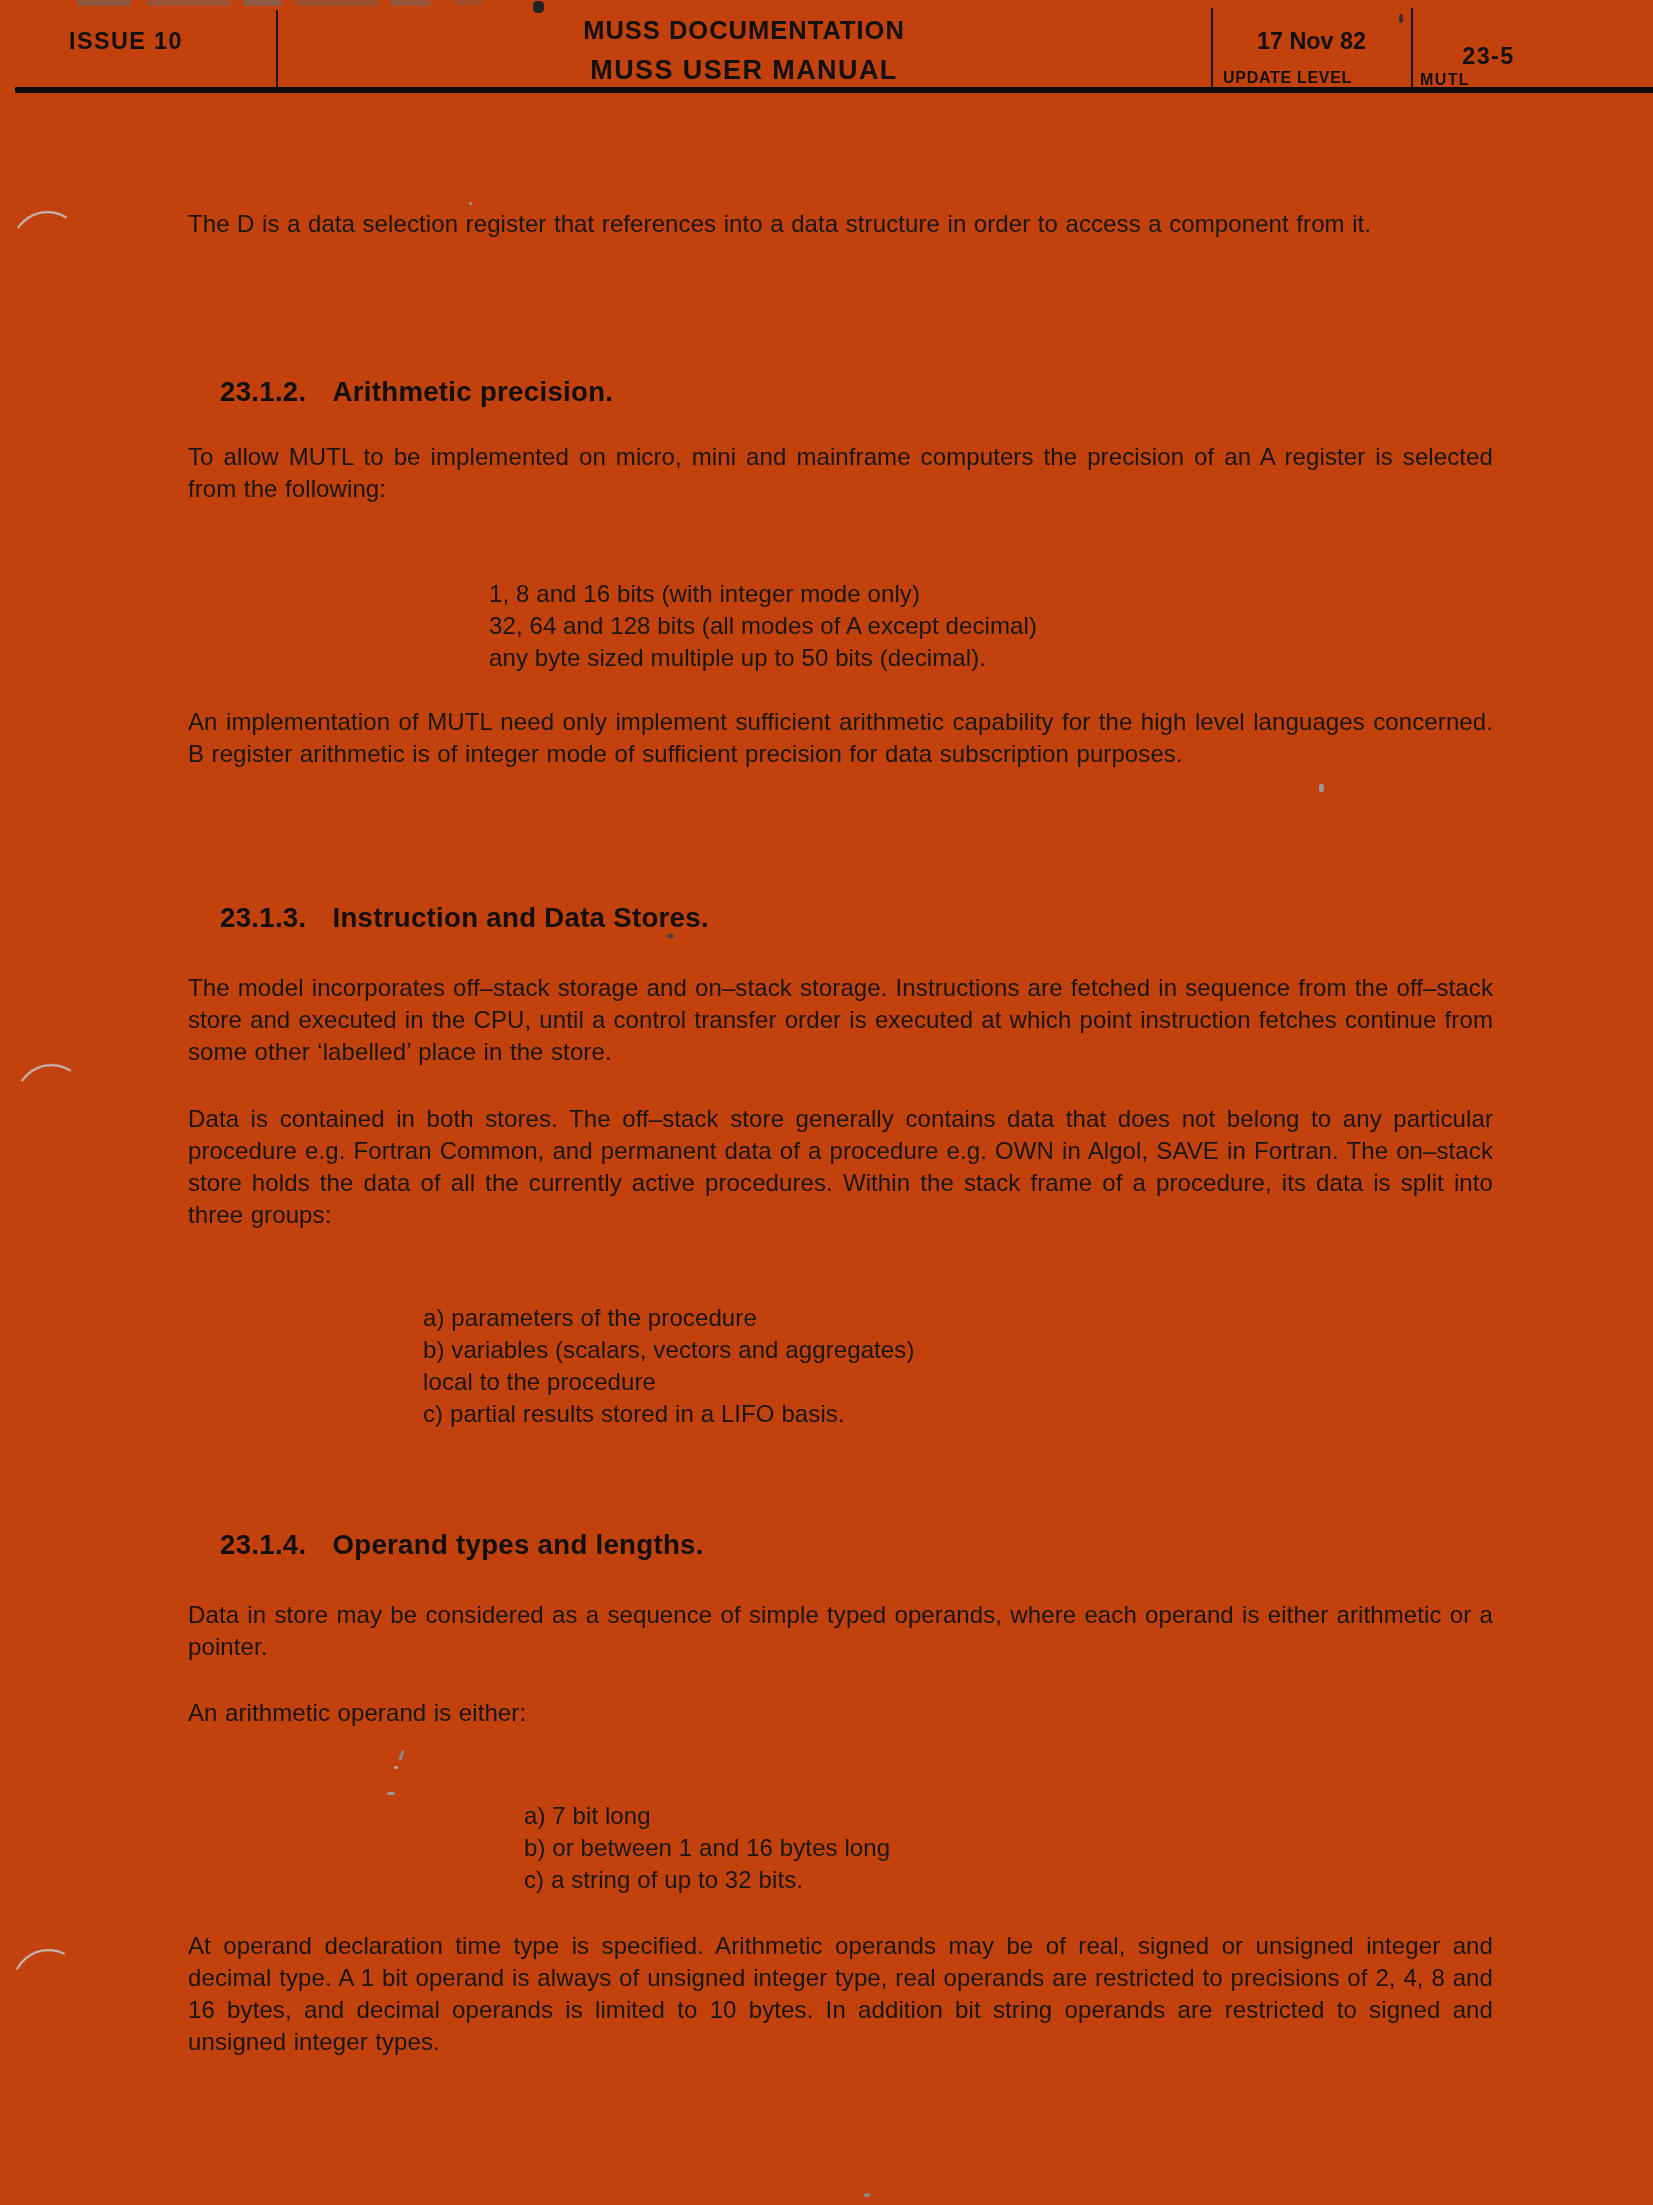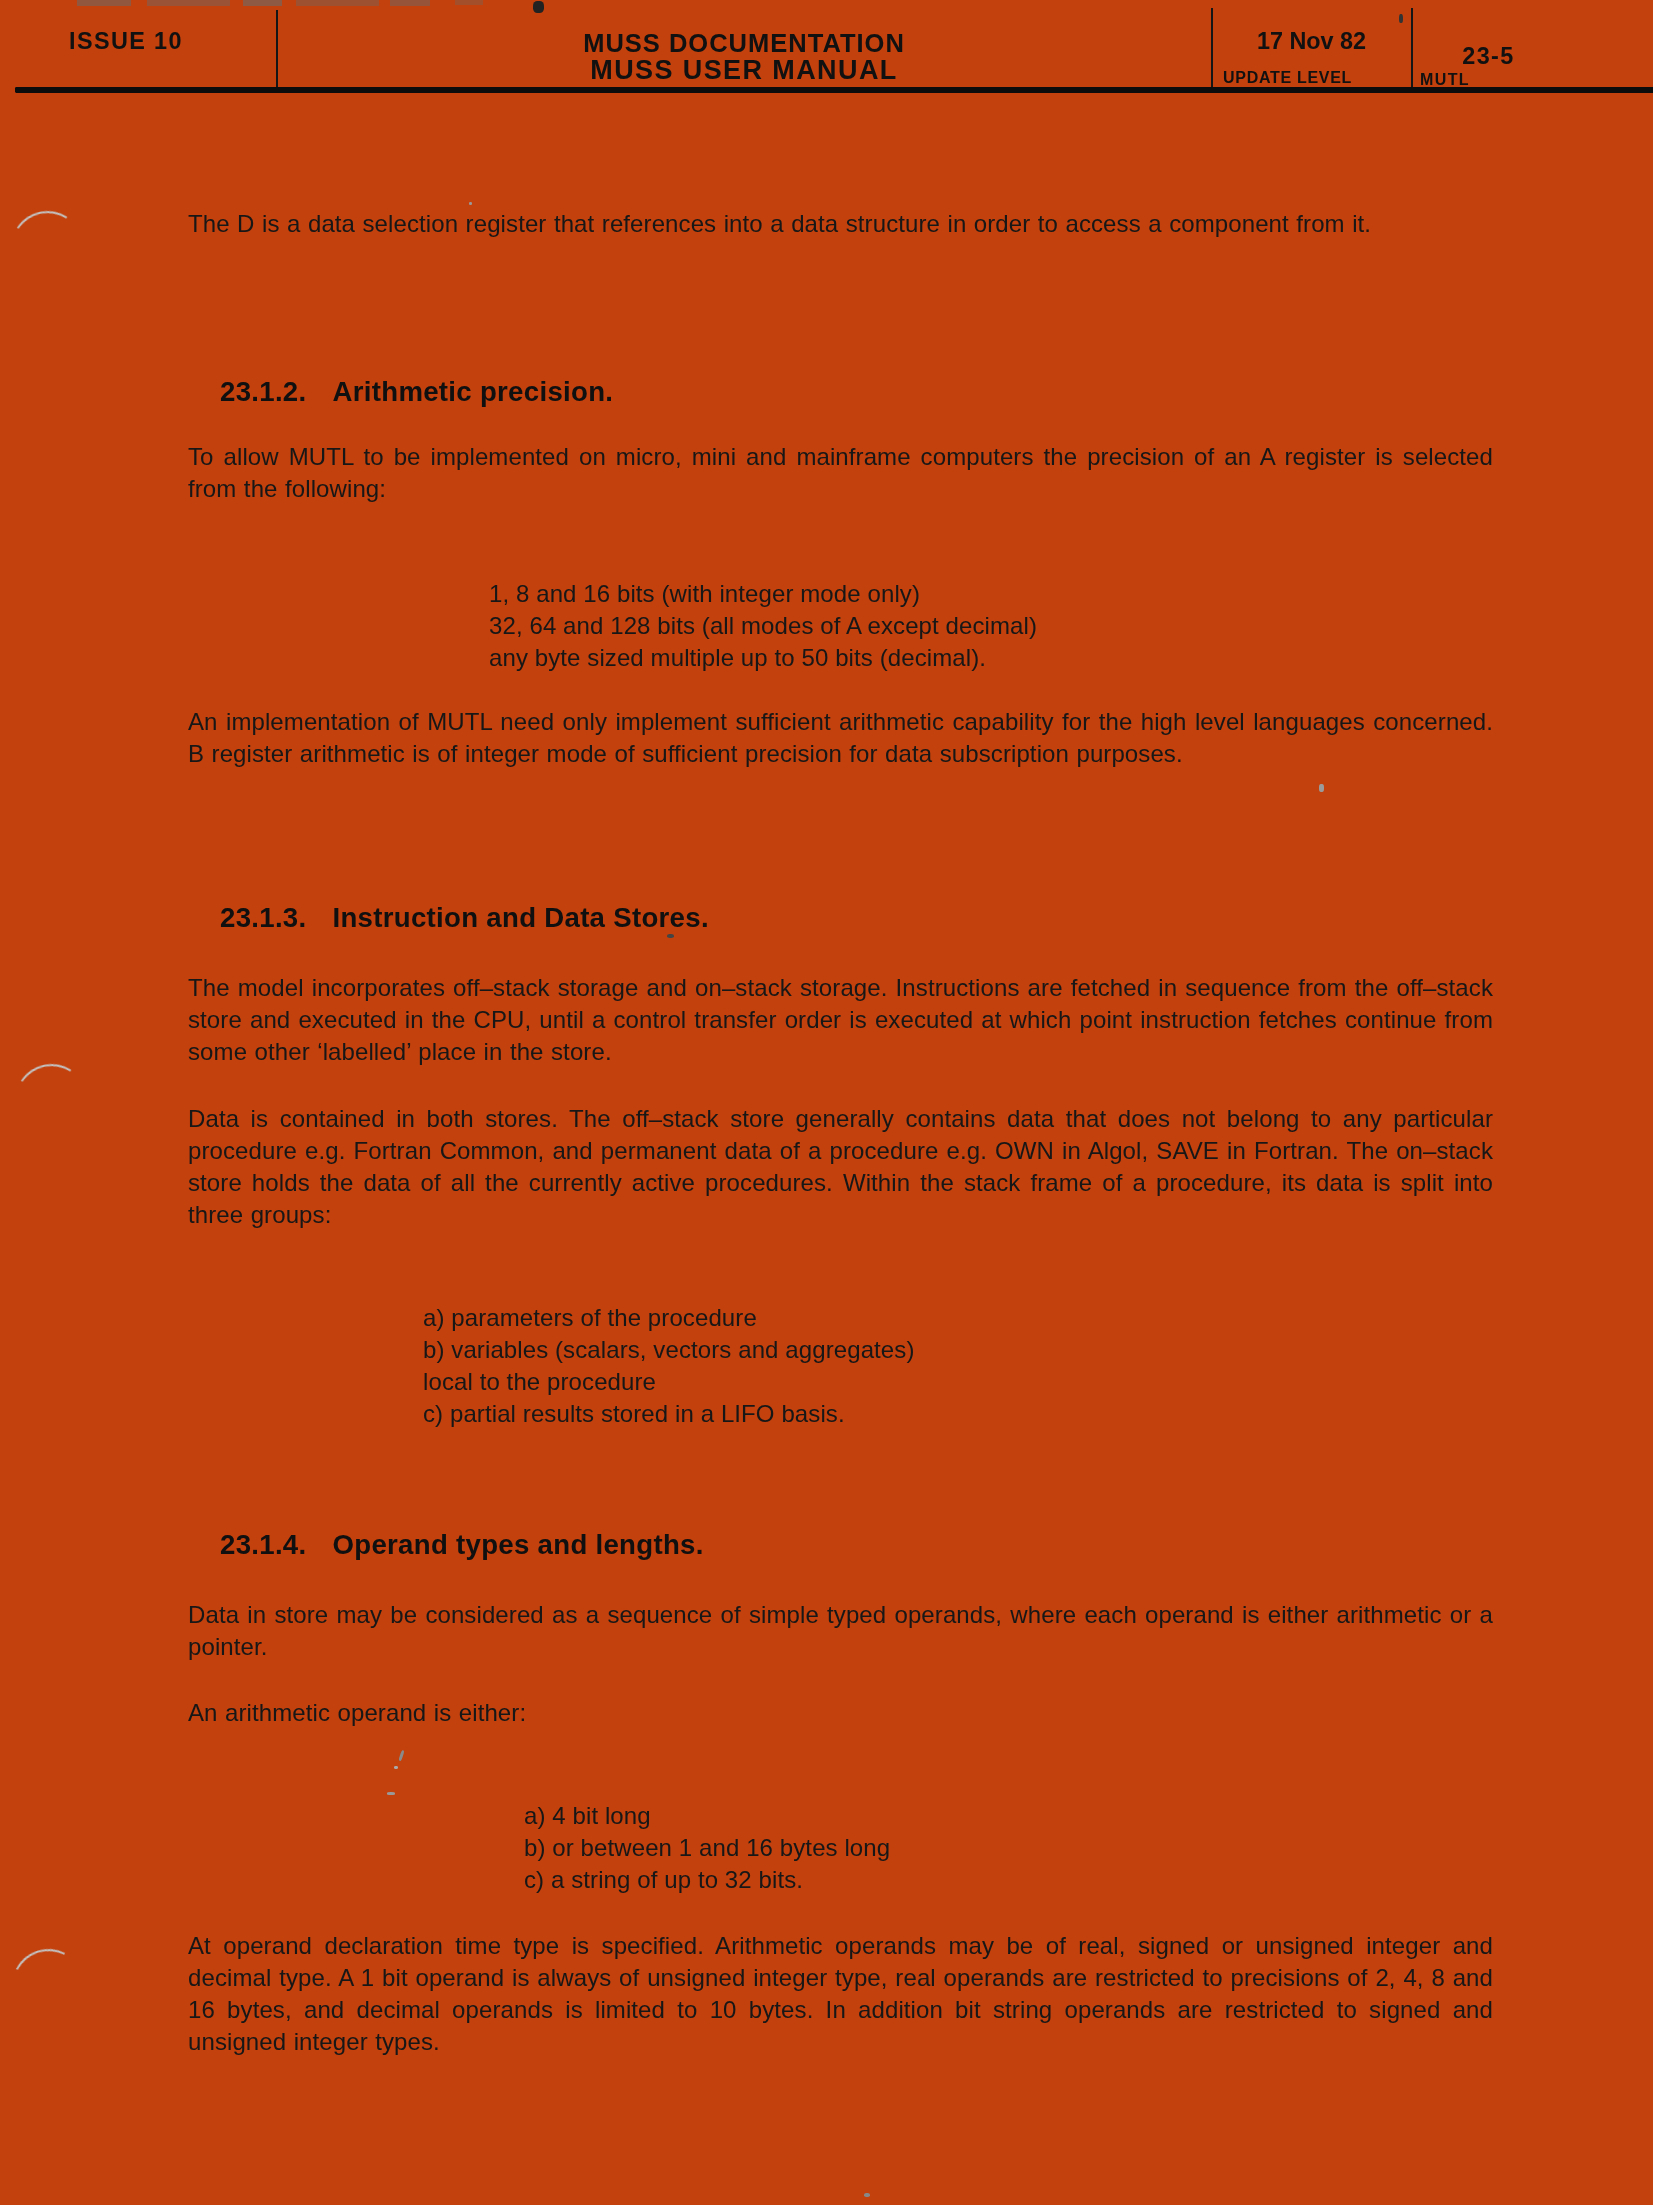--- a/index.html
+++ b/index.html
@@ -11,21 +11,21 @@
     color:#1a1a1a;
     overflow:hidden;
   }
   
   .hdr-rule{position:absolute;left:15px;right:0;top:87px;height:6.2px;background:#0c0c0c;border-radius:1.4px;}
   .vline{position:absolute;width:2.1px;background:#161616;}
   .v1{left:276px;top:9.6px;height:79px;}
   .v2{left:1211px;top:8.3px;height:80px;}
   .v3{left:1411px;top:8.3px;height:80px;}
   .issue{position:absolute;left:69px;top:27.6px;font-size:23.4px;font-weight:bold;letter-spacing:1.4px;color:#111;}
-  .doc-title{position:absolute;left:277px;width:934px;top:29px;text-align:center;font-weight:bold;font-size:25.5px;letter-spacing:1px;color:#111;}
+  .doc-title{position:absolute;left:277px;width:934px;top:16px;text-align:center;font-weight:bold;font-size:25.5px;letter-spacing:1px;color:#111;}
   .doc-subtitle{position:absolute;left:277px;width:934px;top:55px;text-align:center;font-weight:bold;font-size:27px;letter-spacing:1.4px;color:#111;}
   .upd-date{position:absolute;left:1211px;width:201px;top:27.6px;text-align:center;font-size:23.4px;font-weight:bold;color:#111;}
   .upd-label{position:absolute;left:1223px;top:69px;font-size:16px;font-weight:bold;letter-spacing:0.7px;color:#111;}
   .page-num{position:absolute;left:1411px;width:155px;top:43px;text-align:center;font-size:23.4px;font-weight:bold;letter-spacing:1.4px;color:#111;}
   .page-label{position:absolute;left:1420px;top:71px;font-size:16px;font-weight:bold;letter-spacing:1.4px;color:#111;}
   
   .text{
     position:absolute;left:188px;width:1305px;
     font-size:24px;line-height:32px;
     text-align:justify;letter-spacing:0.1px;word-spacing:0.7px;
@@ -91,21 +91,21 @@
     <div>local to the procedure</div>
     <div>c) partial results stored in a LIFO basis.</div>
   </div>
 
   <div class="heading" style="top:1529px">
     <span class="h-num">23.1.4.</span><span>Operand types and lengths.</span>
   </div>
   <div class="text" style="top:1599px">Data in store may be considered as a sequence of simple typed operands, where each operand is either arithmetic or a pointer.</div>
   <div class="text" style="top:1697px">An arithmetic operand is either:</div>
   <div class="ind-list" style="left:524px;top:1800px">
-    <div>a) 4 bit long</div>
+    <div>a) 7 bit long</div>
     <div>b) or between 1 and 16 bytes long</div>
     <div>c) a string of up to 32 bits.</div>
   </div>
   <div class="text" style="top:1930px">At operand declaration time type is specified. Arithmetic operands may be of real, signed or unsigned integer and decimal type. A 1 bit operand is always of unsigned integer type, real operands are restricted to precisions of 2, 4, 8 and 16 bytes, and decimal operands is limited to 10 bytes. In addition bit string operands are restricted to signed and unsigned integer types.</div>
 
   <div class="punch" style="left:11px;top:211px"></div>
   <div class="punch" style="left:15px;top:1064px"></div>
   <div class="punch" style="left:12.4px;top:1949px;transform:rotate(-18deg)"></div>
 
   <div class="tick" style="left:77px;top:0;width:54px;height:6.2px;opacity:.55"></div>

